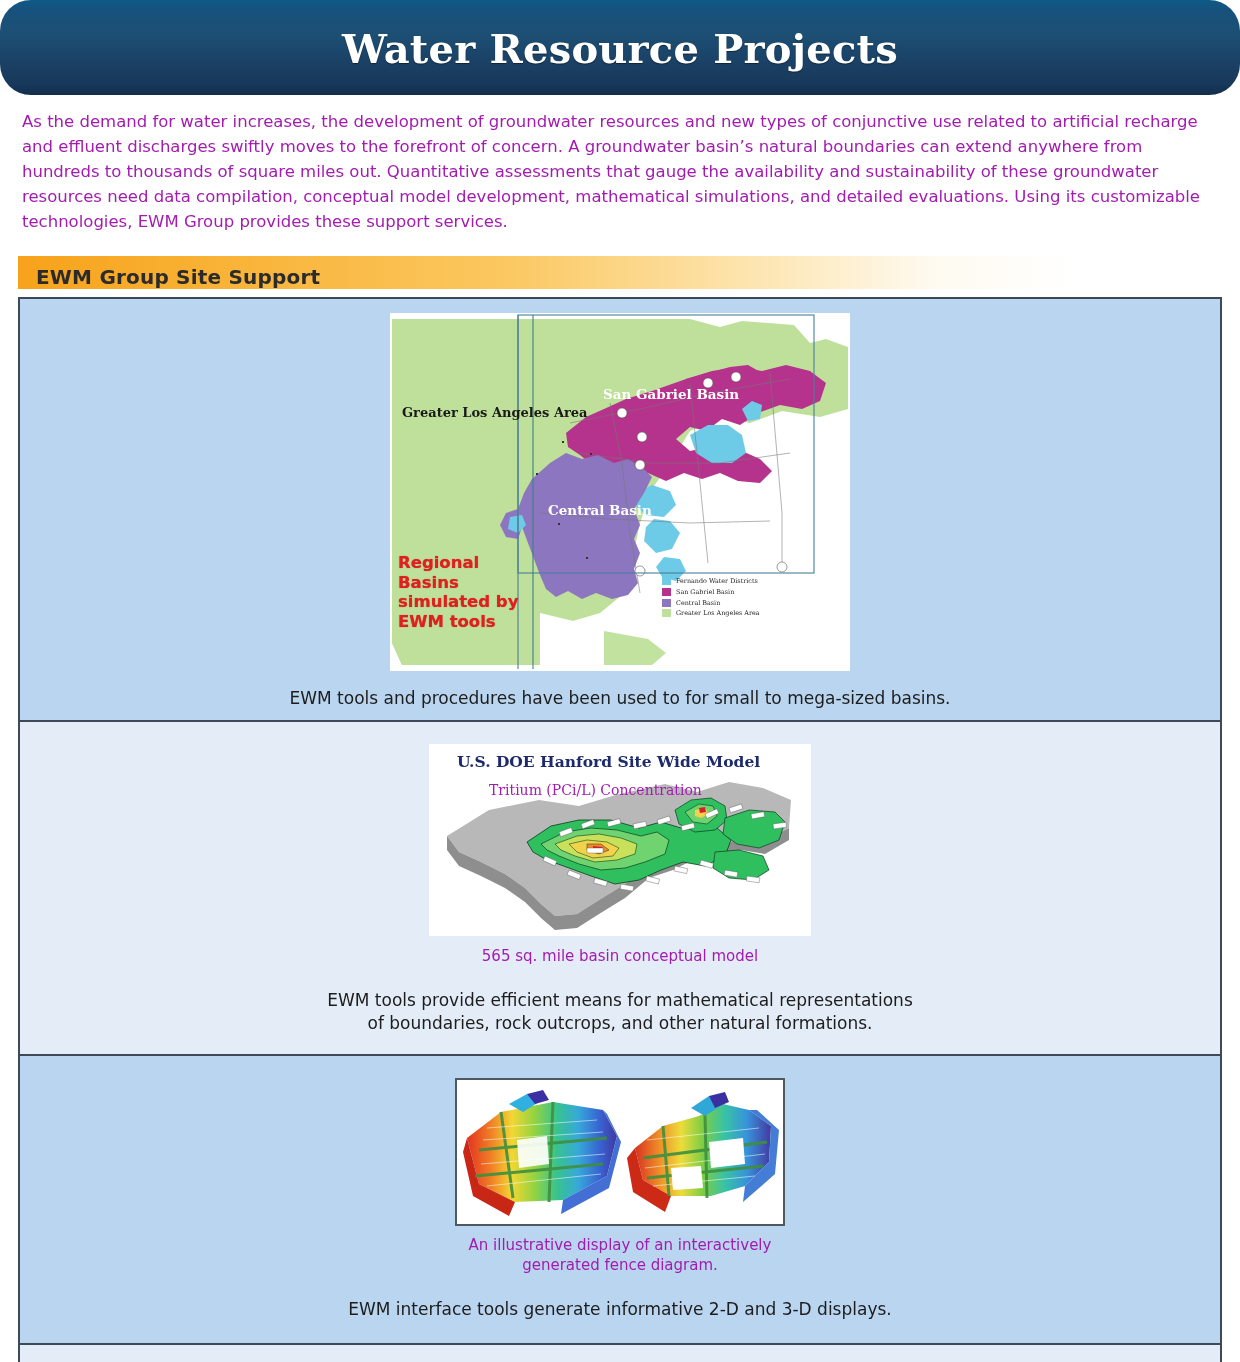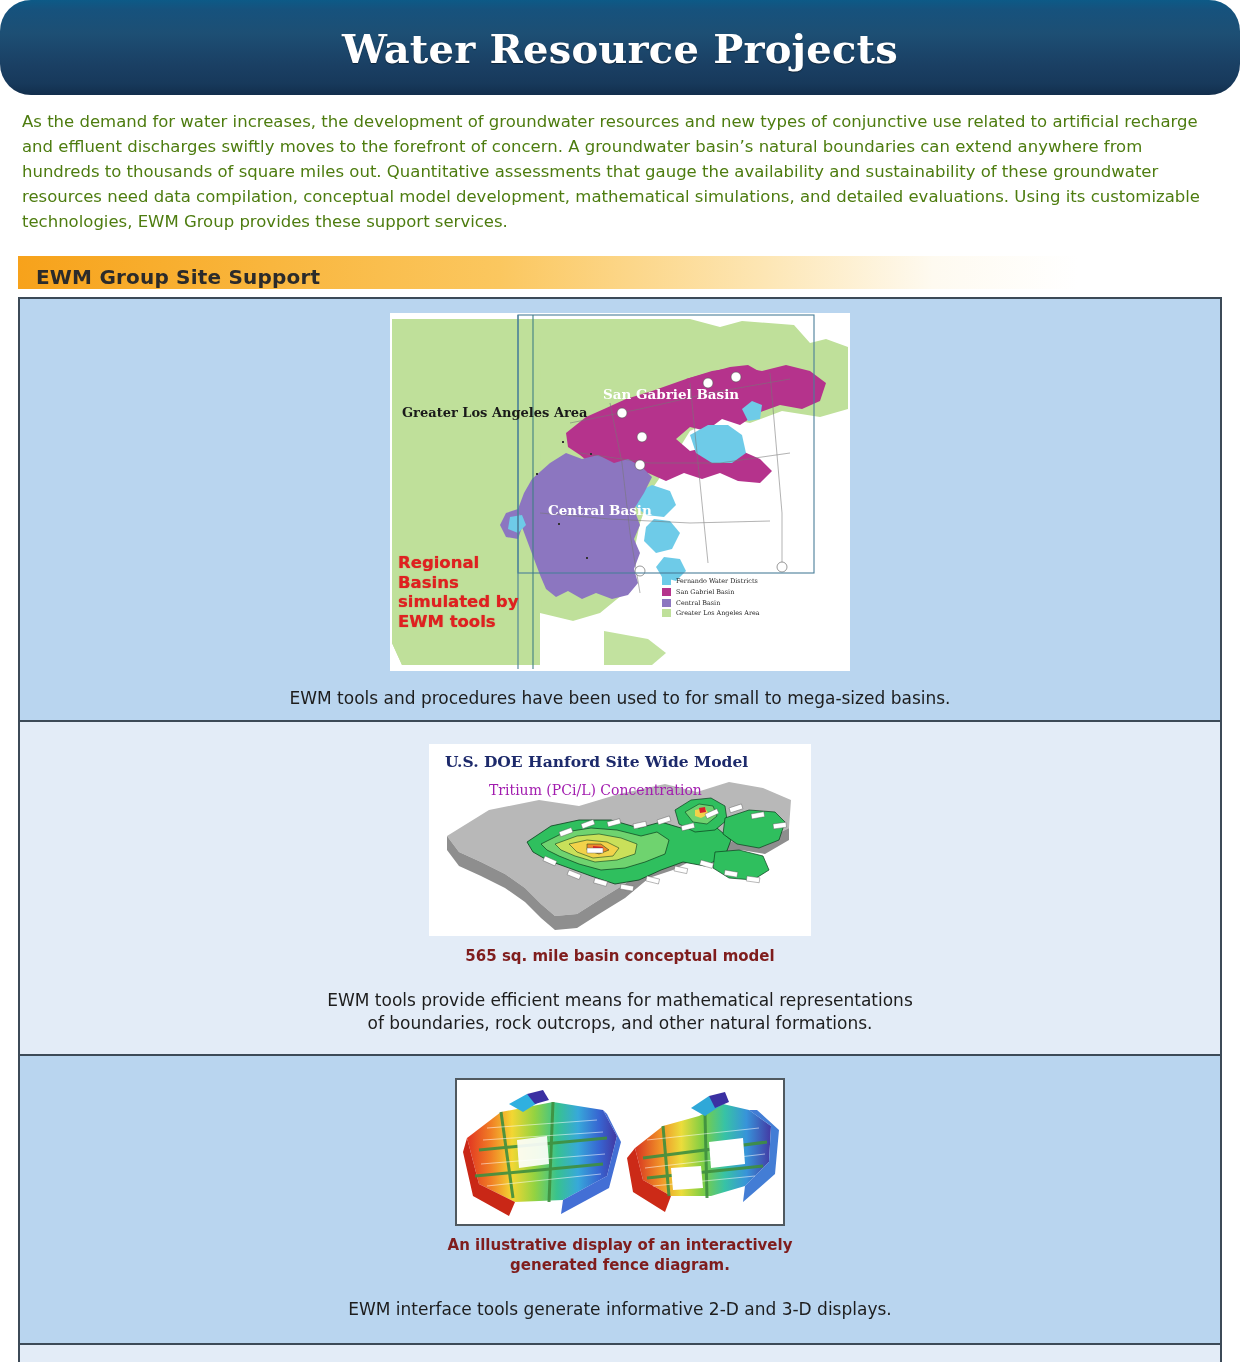--- a/index.html
+++ b/index.html
@@ -36,21 +36,21 @@
     font-weight:bold;
     font-size:40px;
     letter-spacing:0.2px;
     text-shadow:0 1px 1px rgba(0,0,0,.45);
   }
 
   
   .intro{
     margin:14px 22px 0 22px;
     width:1196px;
-    color:#4d7c0f;
+    color:#a21caf;
     font-size:16.5px;
     line-height:1.52;
     text-align:left;
   }
 
   
   .section-bar{
     margin:22px 0 8px 18px;
     width:1204px;
     height:33px;
@@ -97,24 +97,23 @@
 
   .cap-bold{
     font-size:17px;
     font-weight:normal;
     color:#1d1d1d;
     text-align:center;
     line-height:1.34;
   }
   .cap-small{
     font-size:15px;
-    color:#7f1d1d;
+    color:#a21caf;
     text-align:center;
     line-height:1.32;
-    font-weight:bold;
   }
 
   
   .fig1{
     position:relative;
     width:460px;
     height:358px;
     background:#ffffff;
     overflow:hidden;
     margin-top:8px;
@@ -170,21 +169,21 @@
   .fig2{
     position:relative;
     width:382px;
     height:192px;
     background:#ffffff;
     margin-top:14px;
     overflow:hidden;
   }
   .fig2-t1{
     position:absolute;
-    left:16px; top:8px;
+    left:28px; top:8px;
     font-family:"DejaVu Serif", serif;
     font-weight:bold;
     font-size:15.5px;
     color:#1d2a6b;
   }
   .fig2-t2{
     position:absolute;
     left:16px; top:38px;
     font-family:"DejaVu Serif", serif;
     font-weight:normal;

